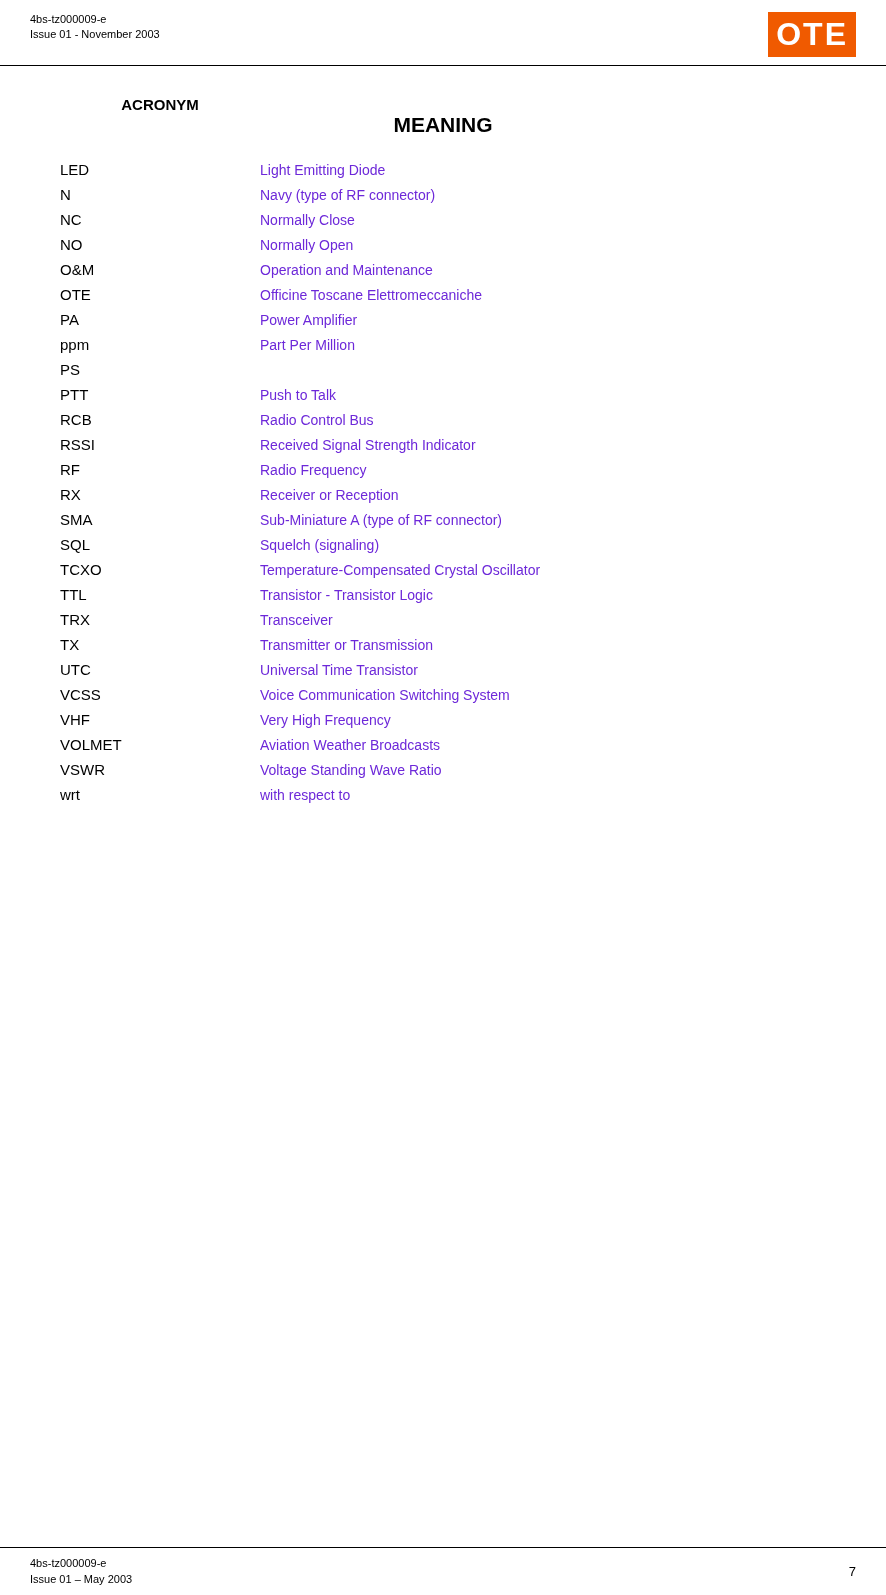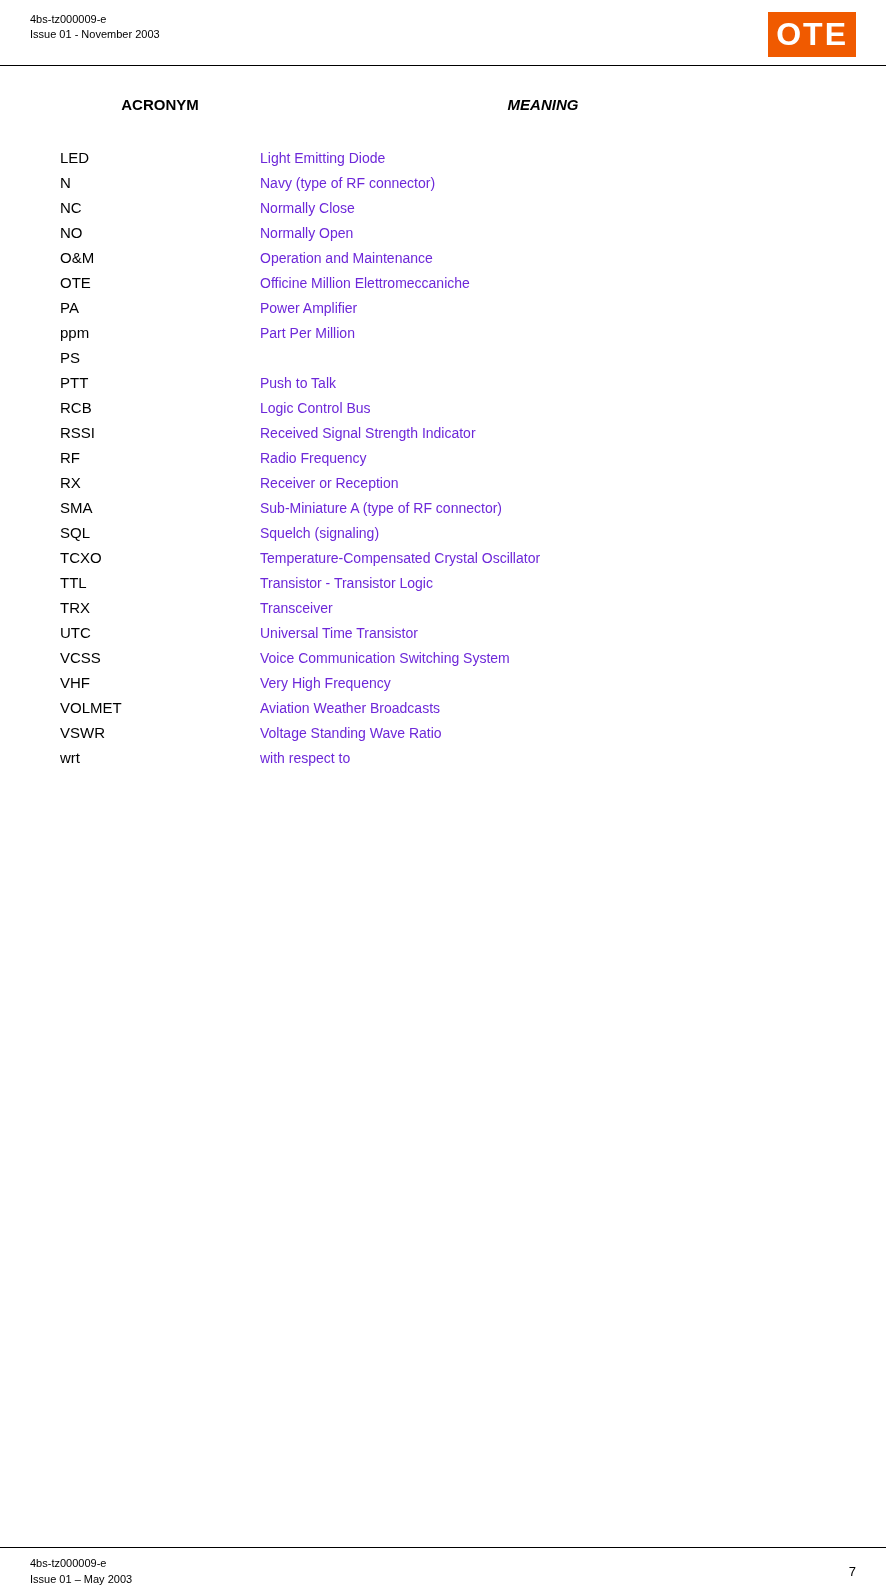--- a/index.html
+++ b/index.html
@@ -31,39 +31,39 @@
     }
 
     .main-content {
       padding: 30px 60px 40px 60px;
     }
 
     .table-header {
       display: flex;
       padding: 0 0 12px 0;
       border-bottom: none;
+      flex-direction: column;
     }
 
     .col-acronym {
       width: 200px;
       font-weight: bold;
       font-size: 15px;
       text-align: center;
     }
 
     .col-meaning {
       flex: 1;
       font-weight: bold;
-      font-size: 15px;
+      font-size: 21px;
       text-align: center;
-      font-style: italic;
     }
 
     .table-body {
-      margin-top: 20px;
+      margin-top: 8px;
     }
 
     .table-row {
       display: flex;
       align-items: baseline;
       padding: 4px 0;
     }
 
     .cell-acronym {
       width: 200px;
@@ -151,40 +151,40 @@
       <div class="table-row">
         <div class="cell-acronym">NO</div>
         <div class="cell-meaning">Normally Open</div>
       </div>
       <div class="table-row">
         <div class="cell-acronym">O&amp;M</div>
         <div class="cell-meaning">Operation and Maintenance</div>
       </div>
       <div class="table-row">
         <div class="cell-acronym">OTE</div>
-        <div class="cell-meaning">Officine Million Elettromeccaniche</div>
+        <div class="cell-meaning">Officine Toscane Elettromeccaniche</div>
       </div>
       <div class="table-row">
         <div class="cell-acronym">PA</div>
         <div class="cell-meaning">Power Amplifier</div>
       </div>
       <div class="table-row">
         <div class="cell-acronym">ppm</div>
         <div class="cell-meaning">Part Per Million</div>
       </div>
       <div class="table-row">
         <div class="cell-acronym">PS</div>
       </div>
       <div class="table-row">
         <div class="cell-acronym">PTT</div>
         <div class="cell-meaning">Push to Talk</div>
       </div>
       <div class="table-row">
         <div class="cell-acronym">RCB</div>
-        <div class="cell-meaning">Logic Control Bus</div>
+        <div class="cell-meaning">Radio Control Bus</div>
       </div>
       <div class="table-row">
         <div class="cell-acronym">RSSI</div>
         <div class="cell-meaning">Received Signal Strength Indicator</div>
       </div>
       <div class="table-row">
         <div class="cell-acronym">RF</div>
         <div class="cell-meaning">Radio Frequency</div>
       </div>
       <div class="table-row">
@@ -203,20 +203,24 @@
         <div class="cell-acronym">TCXO</div>
         <div class="cell-meaning">Temperature-Compensated Crystal Oscillator</div>
       </div>
       <div class="table-row">
         <div class="cell-acronym">TTL</div>
         <div class="cell-meaning">Transistor - Transistor Logic</div>
       </div>
       <div class="table-row">
         <div class="cell-acronym">TRX</div>
         <div class="cell-meaning">Transceiver</div>
+      </div>
+      <div class="table-row">
+        <div class="cell-acronym">TX</div>
+        <div class="cell-meaning">Transmitter or Transmission</div>
       </div>
       <div class="table-row">
         <div class="cell-acronym">UTC</div>
         <div class="cell-meaning">Universal Time Transistor</div>
       </div>
       <div class="table-row">
         <div class="cell-acronym">VCSS</div>
         <div class="cell-meaning">Voice Communication Switching System</div>
       </div>
       <div class="table-row">

